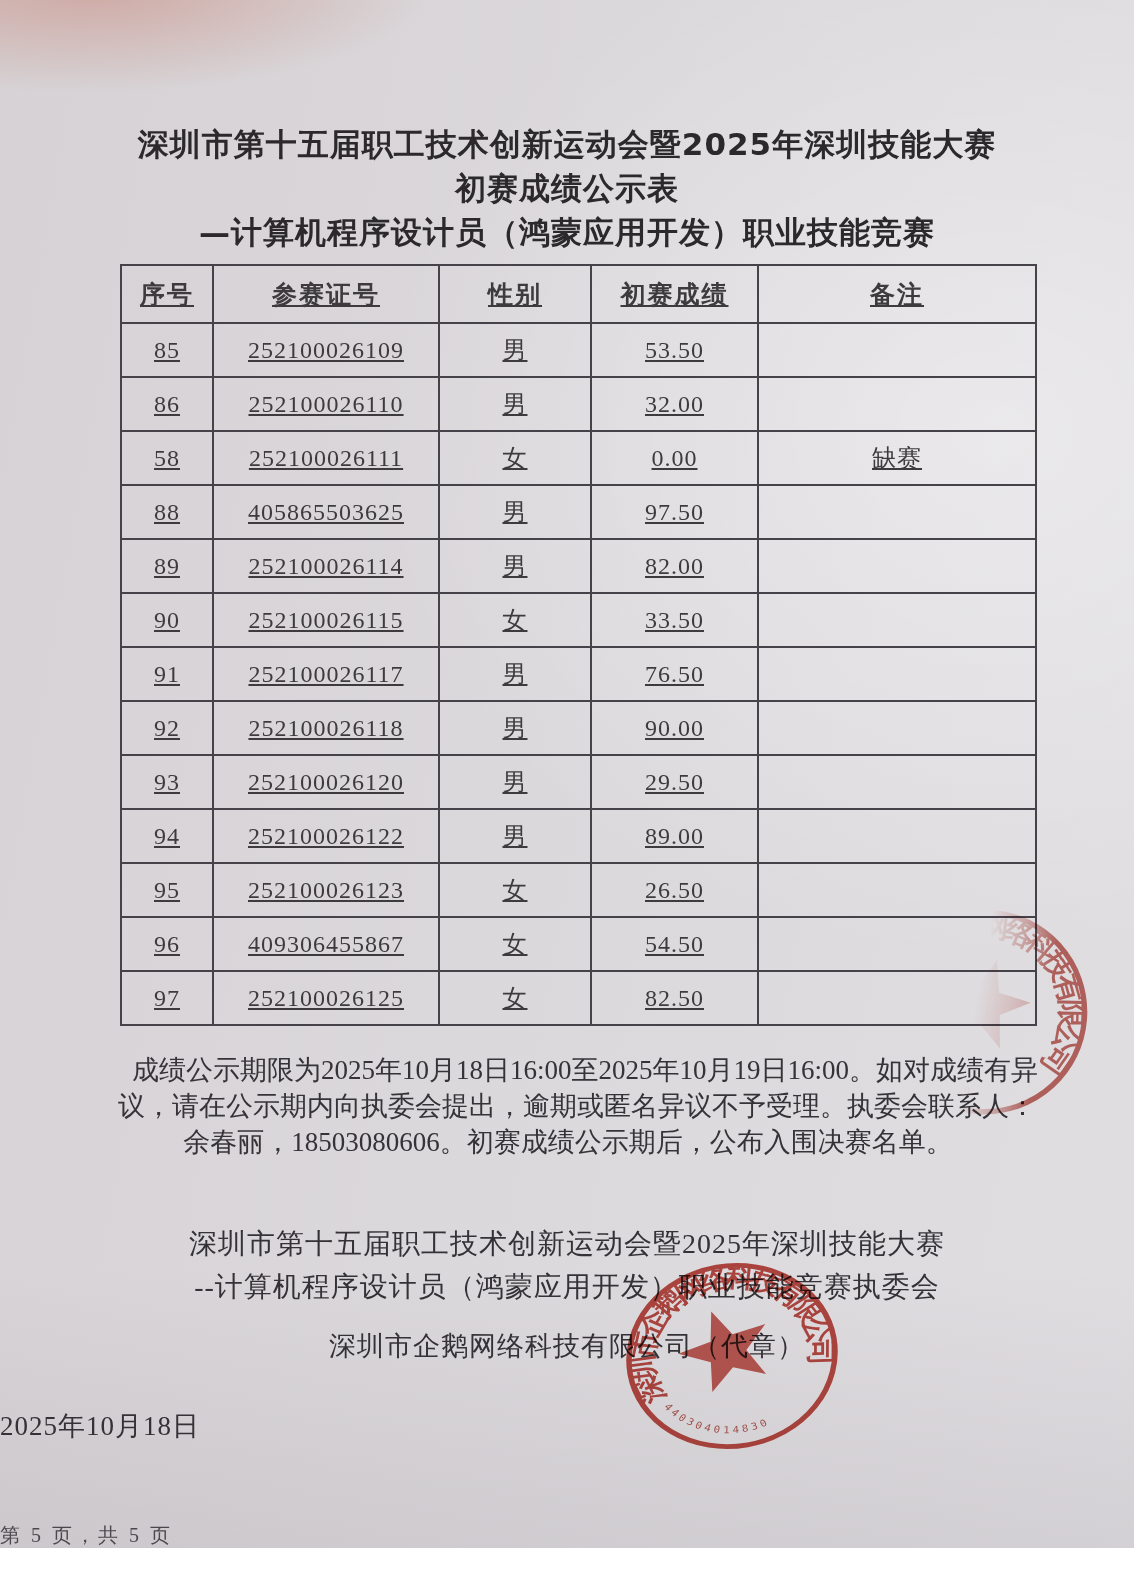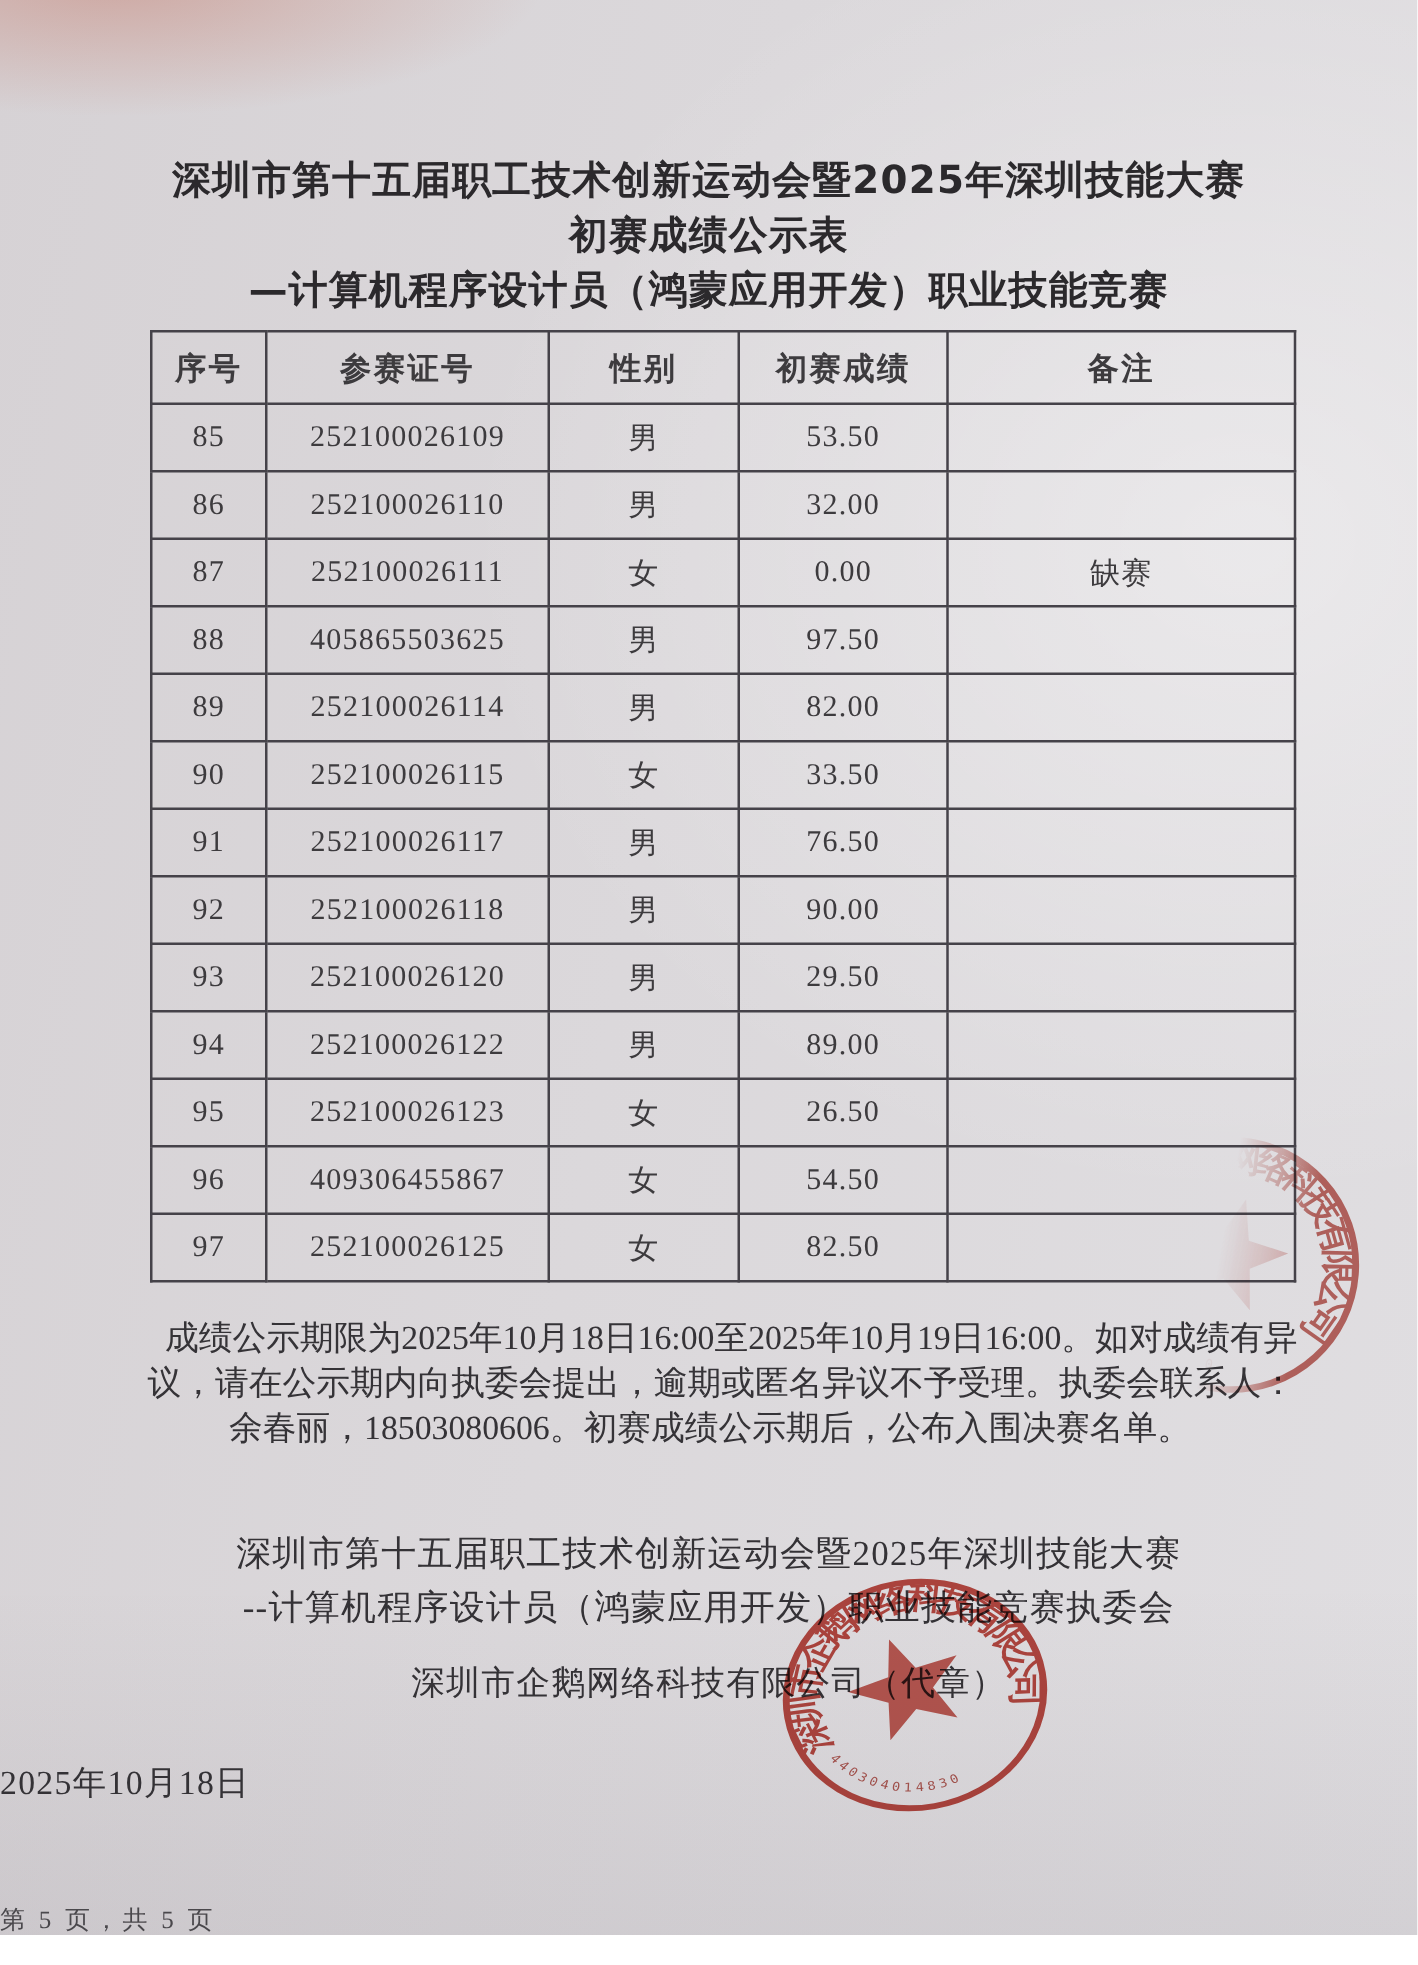--- a/index.html
+++ b/index.html
@@ -20,21 +20,21 @@
   
   .title{
     padding-top:122px;text-align:center;
     font-family:"DejaVu Sans","Liberation Sans",sans-serif;
     font-weight:700;font-size:31px;line-height:44px;color:#2b292c;
     letter-spacing:1px;
   }
   
   table.score{
     margin:10px 0 0 120px;border-collapse:collapse;table-layout:fixed;width:915px;
-    font-size:24px;color:#3d3b3e;
+    font-size:24px;color:#3d3b3e;text-decoration:underline;
   }
   table.score th, table.score td{
     border:2px solid #454249;text-align:center;vertical-align:middle;
     padding:0;overflow:hidden;white-space:nowrap;
   }
   table.score th{height:56px;font-size:25px;font-weight:700;letter-spacing:2px;}
   table.score td{height:52px;letter-spacing:1px;}
   
   .notice{
     margin:26px 0 0 118px;width:900px;font-size:27px;line-height:36px;color:#353337;text-align:center;
@@ -98,21 +98,21 @@
           <td></td>
         </tr>
         <tr>
           <td>86</td>
           <td>252100026110</td>
           <td>男</td>
           <td>32.00</td>
           <td></td>
         </tr>
         <tr>
-          <td>87</td>
+          <td>58</td>
           <td>252100026111</td>
           <td>女</td>
           <td>0.00</td>
           <td>缺赛</td>
         </tr>
         <tr>
           <td>88</td>
           <td>405865503625</td>
           <td>男</td>
           <td>97.50</td>

